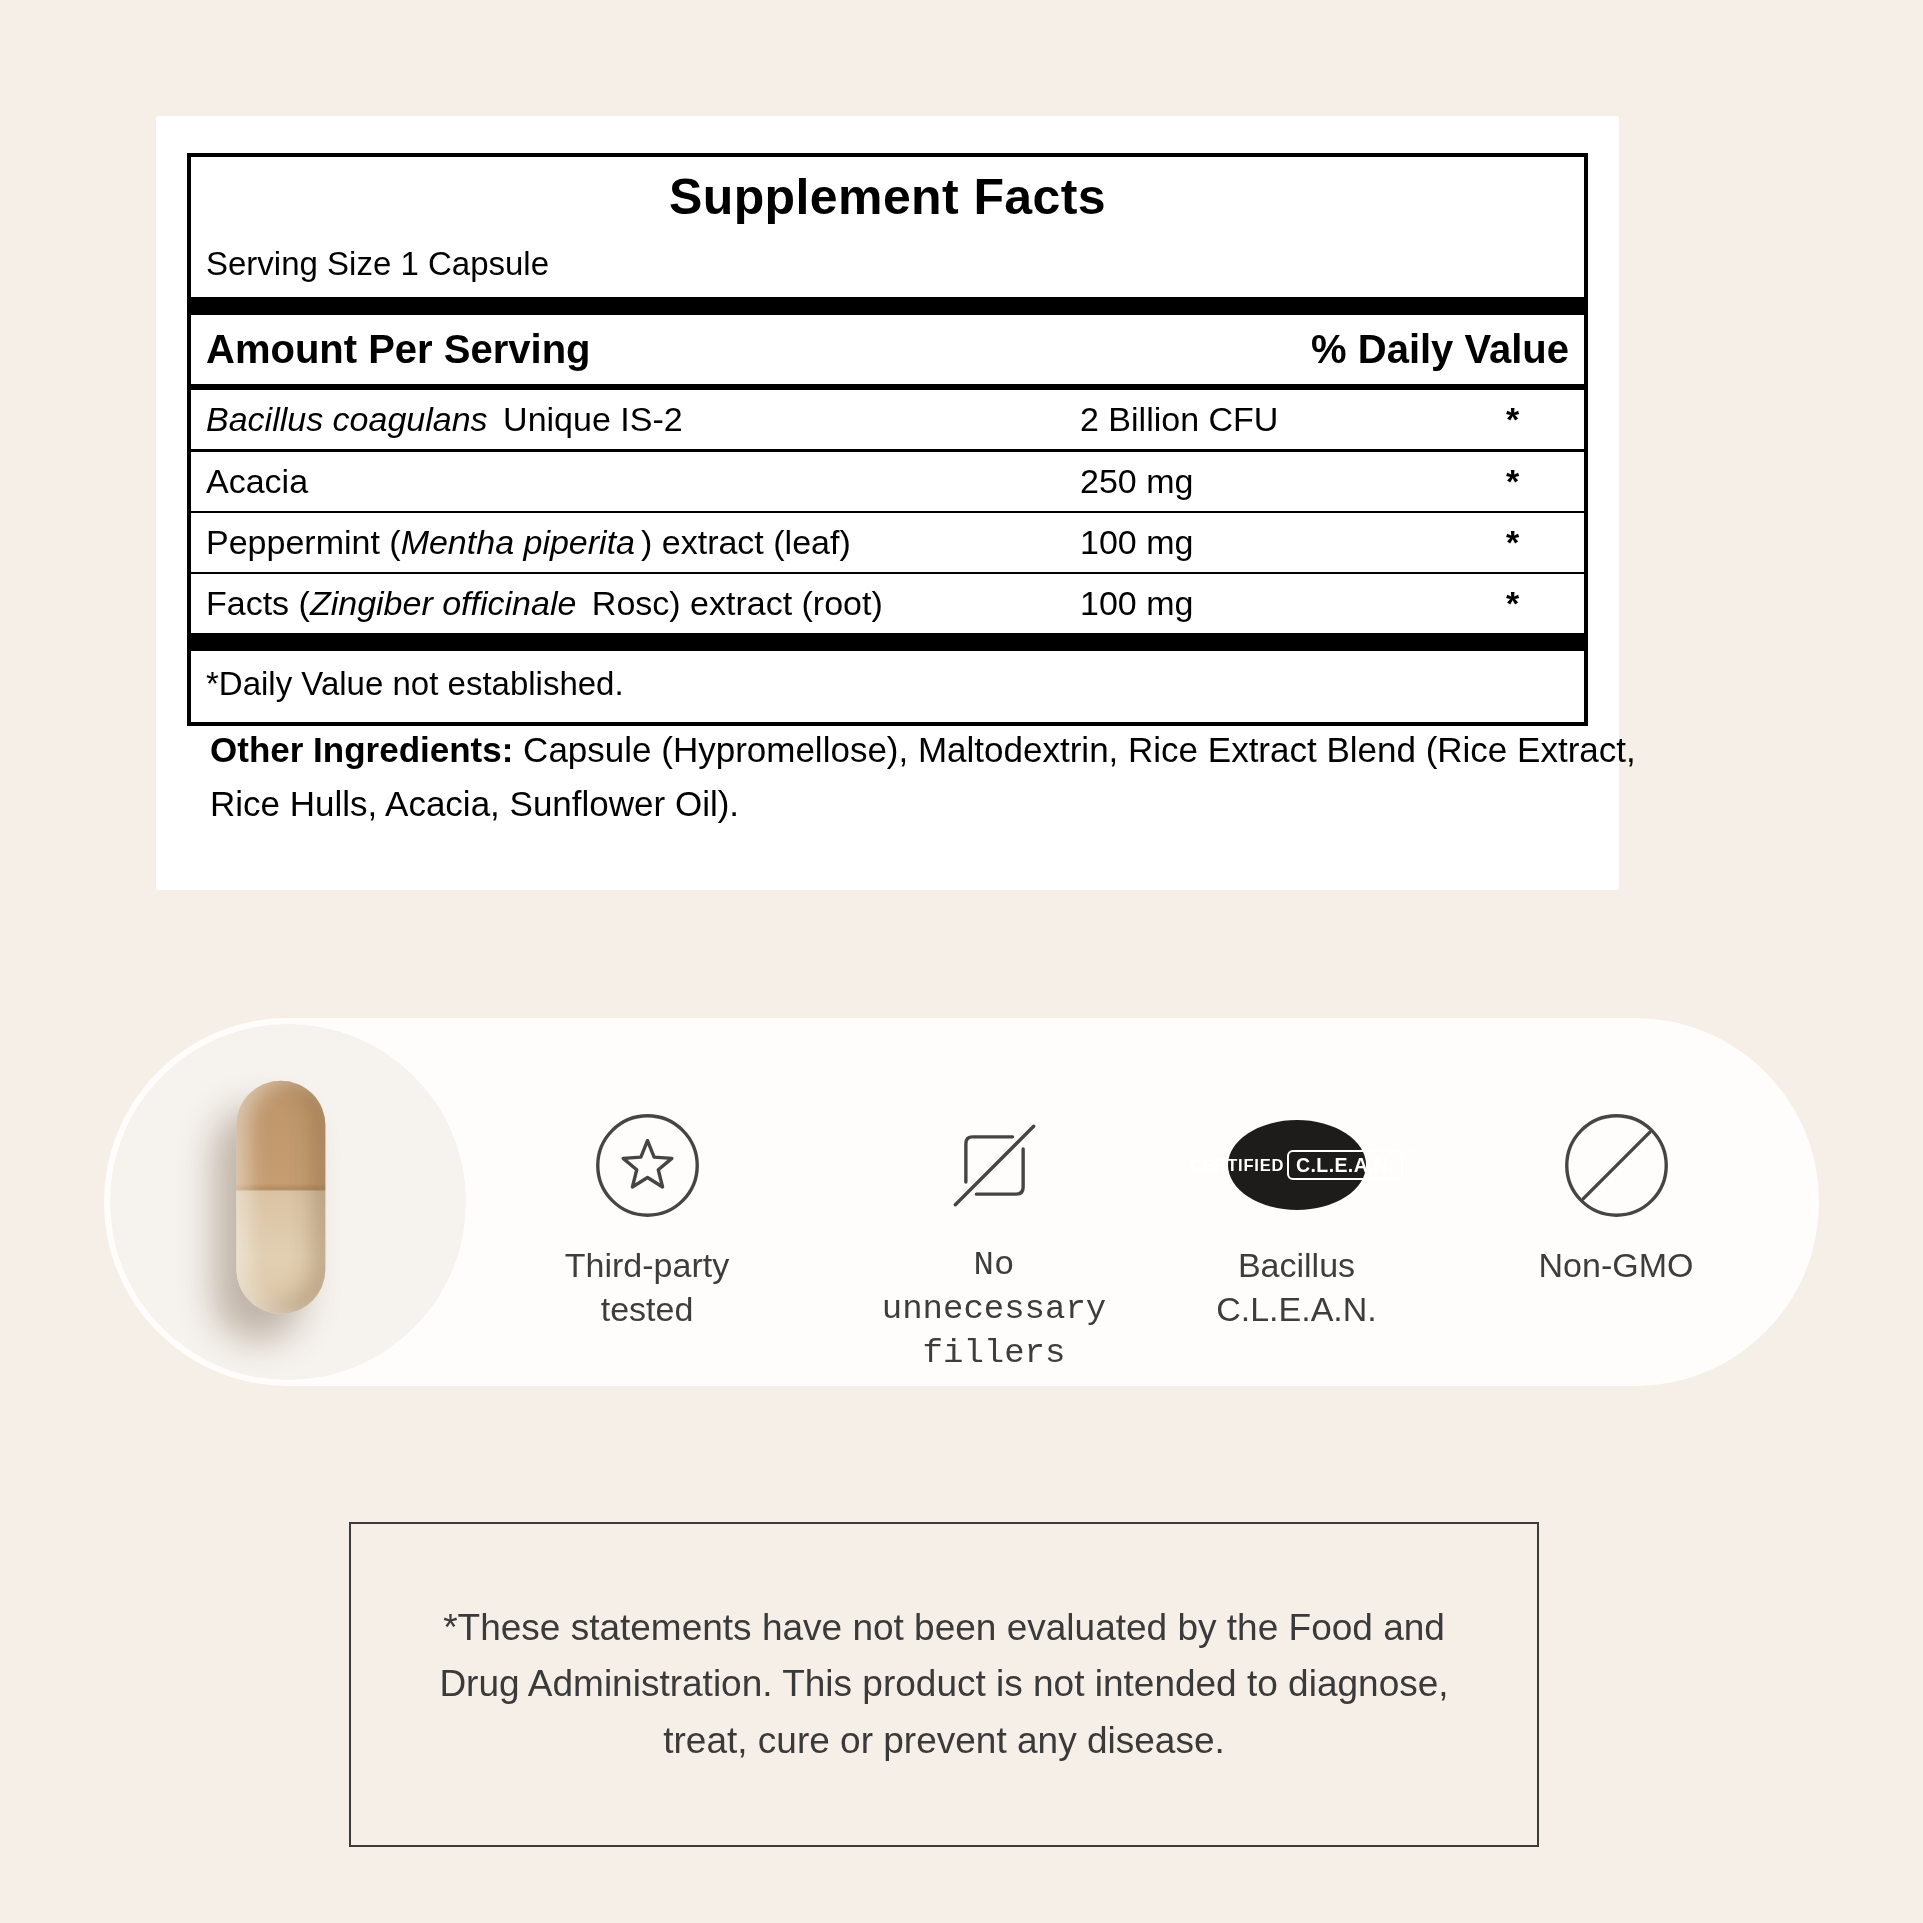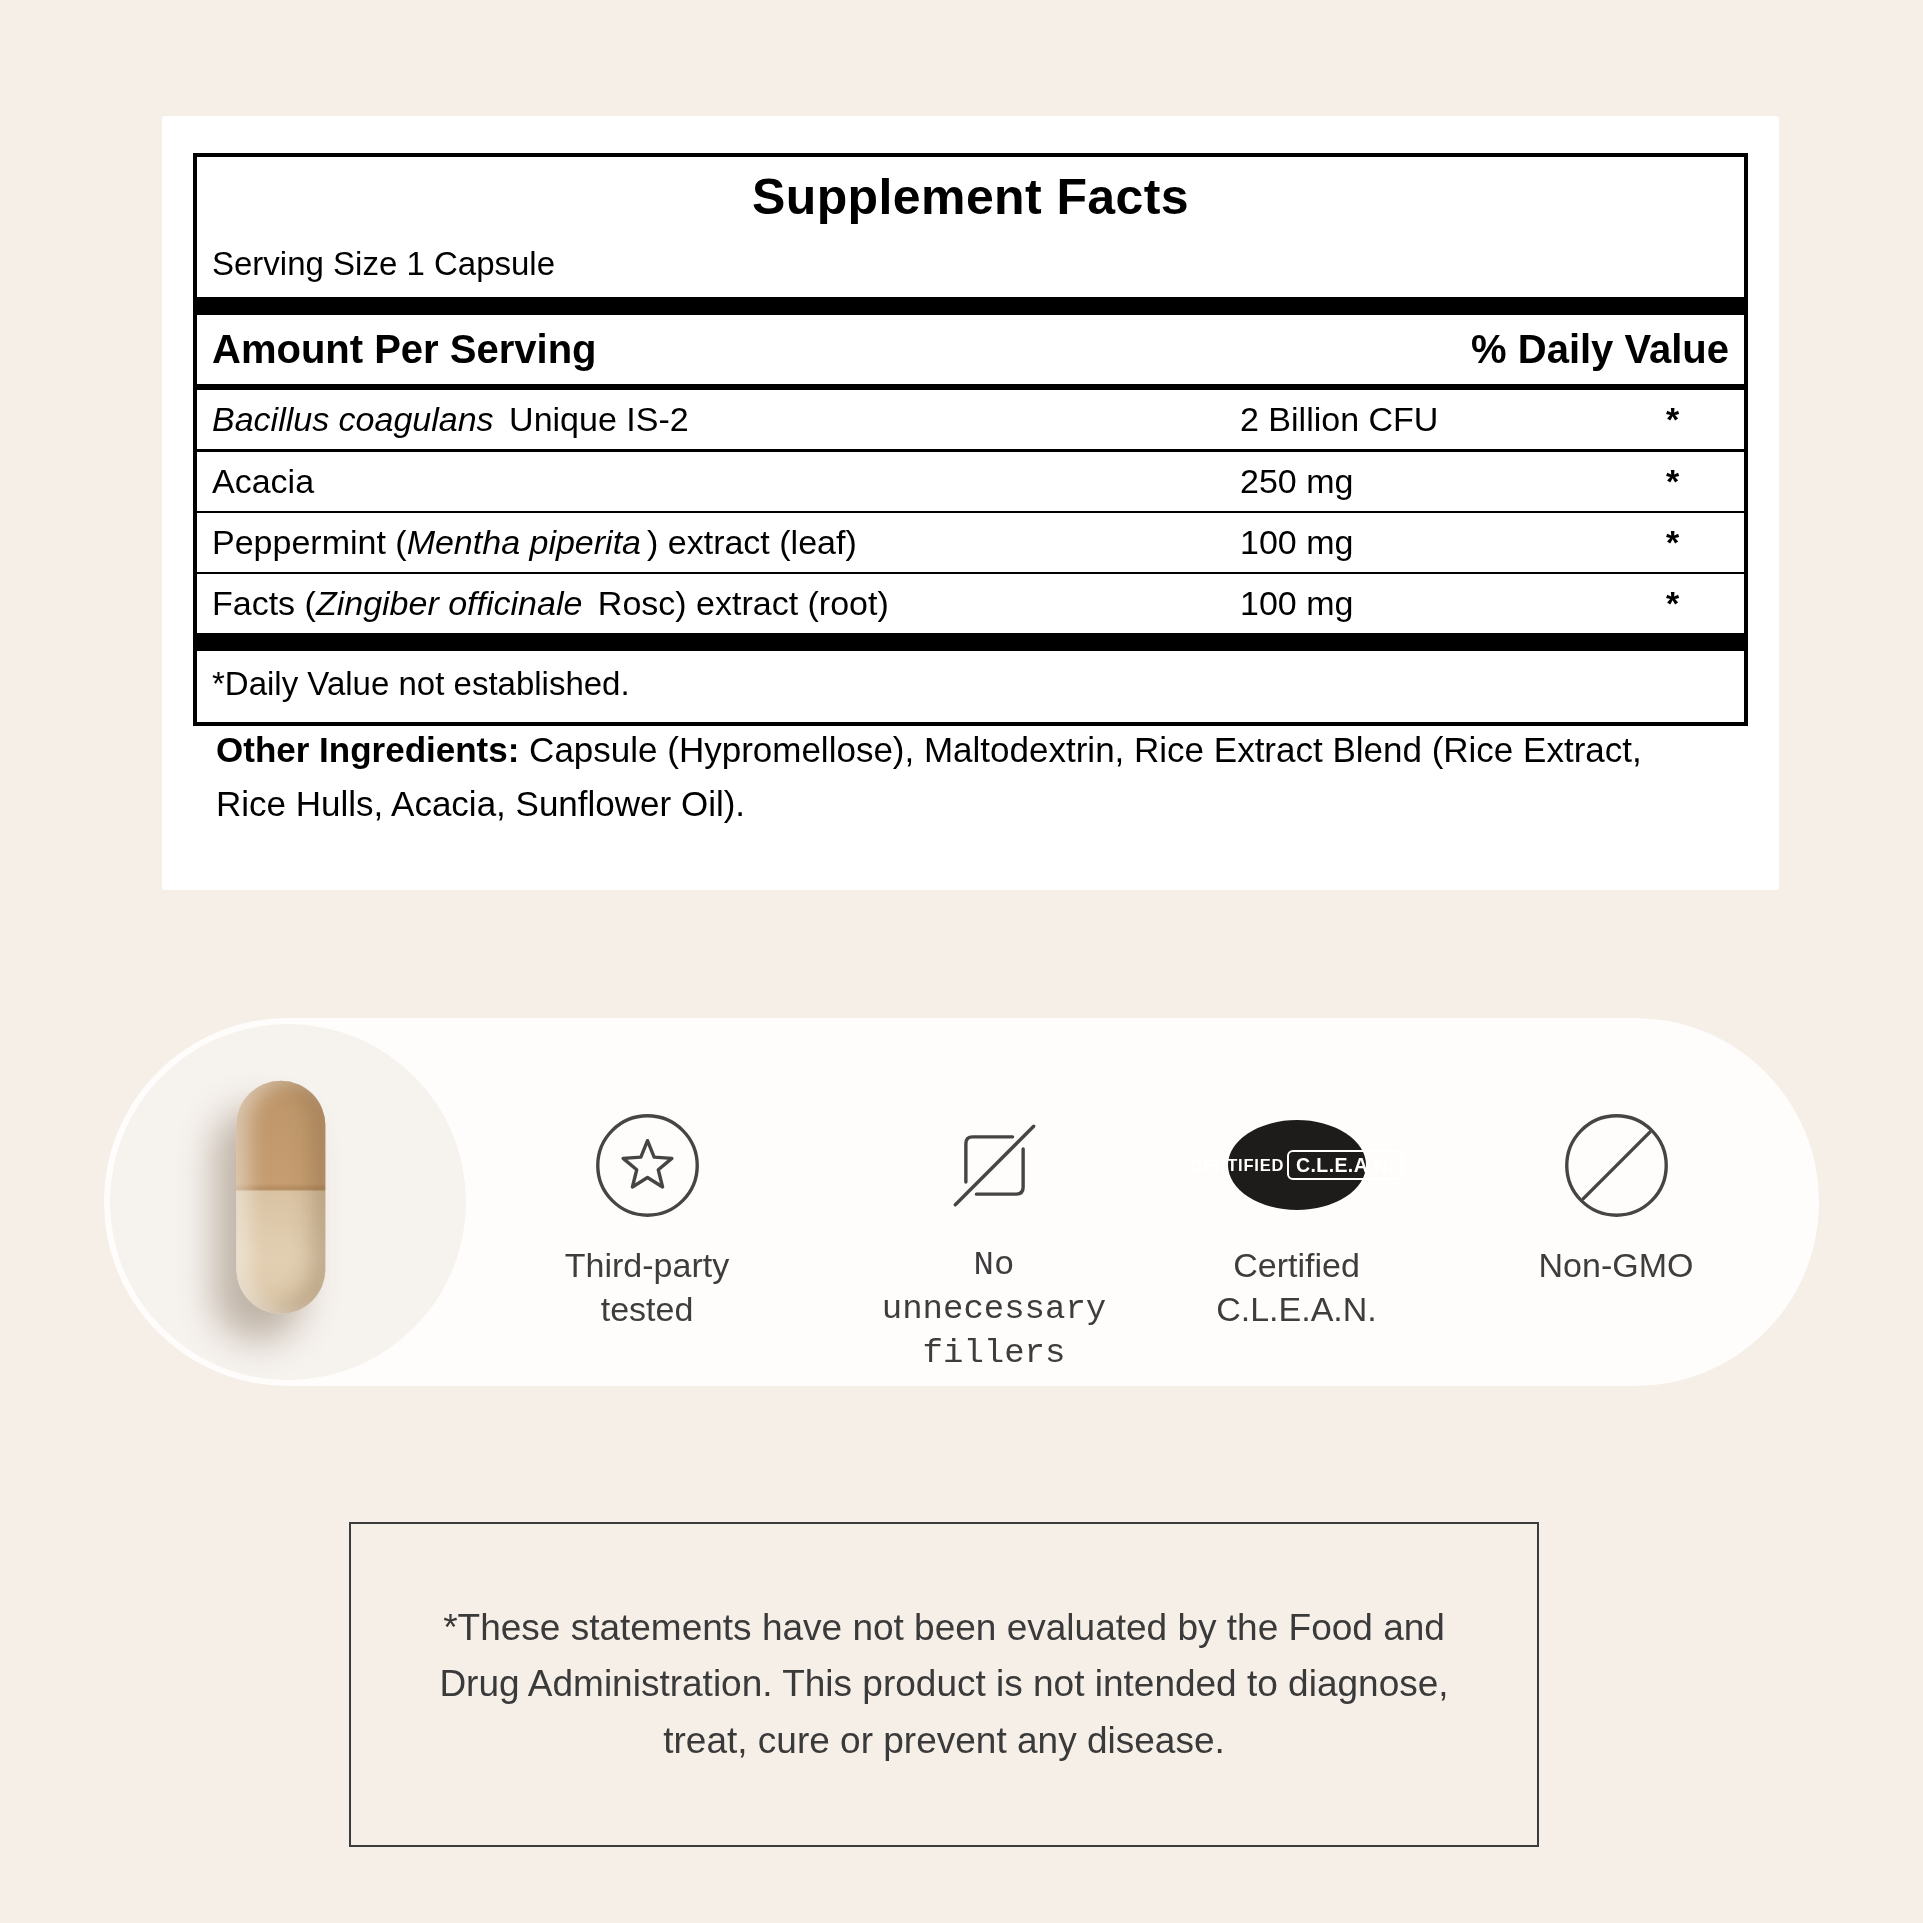--- a/index.html
+++ b/index.html
@@ -10,22 +10,22 @@
     height: 1924px;
     background: #f6efe8;
     font-family: "Liberation Sans", sans-serif;
     color: #000;
     overflow: hidden;
   }
 
   
   .facts-card {
     position: absolute;
-    left: 162px; top: 116px;
-    width: 1617px; height: 774px;
+    left: 156px; top: 116px;
+    width: 1463px; height: 774px;
     background: #ffffff;
     border-radius: 3px;
   }
   .facts-box {
     position: absolute;
     left: 31px; top: 37px; right: 31px;
     border: 4.5px solid #000;
     background: #fff;
     padding: 0 0 3px 0;
   }
@@ -266,21 +266,21 @@
       <div class="feature-label">No unnecessary fillers</div>
     </div>
 
     <div class="feature f3">
       <div class="icon-box">
         <div class="clean-badge">
           <div class="badge-top">CERTIFIED</div>
           <div class="badge-bottom"><span>C.L.E.A.N.</span><span class="reg">®</span></div>
         </div>
       </div>
-      <div class="feature-label">Certified C.L.E.A.N.</div>
+      <div class="feature-label">Bacillus C.L.E.A.N.</div>
     </div>
 
     <div class="feature f4">
       <div class="icon-box">
         <svg class="icon-svg" width="107" height="107" viewBox="0 0 142 142" fill="none">
           <circle cx="71" cy="71" r="66" stroke="#454545" stroke-width="4.5"></circle>
           <path d="M27 115 L115 27" stroke="#454545" stroke-width="4.5" stroke-linecap="round"></path>
         </svg>
       </div>
       <div class="feature-label">Non-GMO</div>

